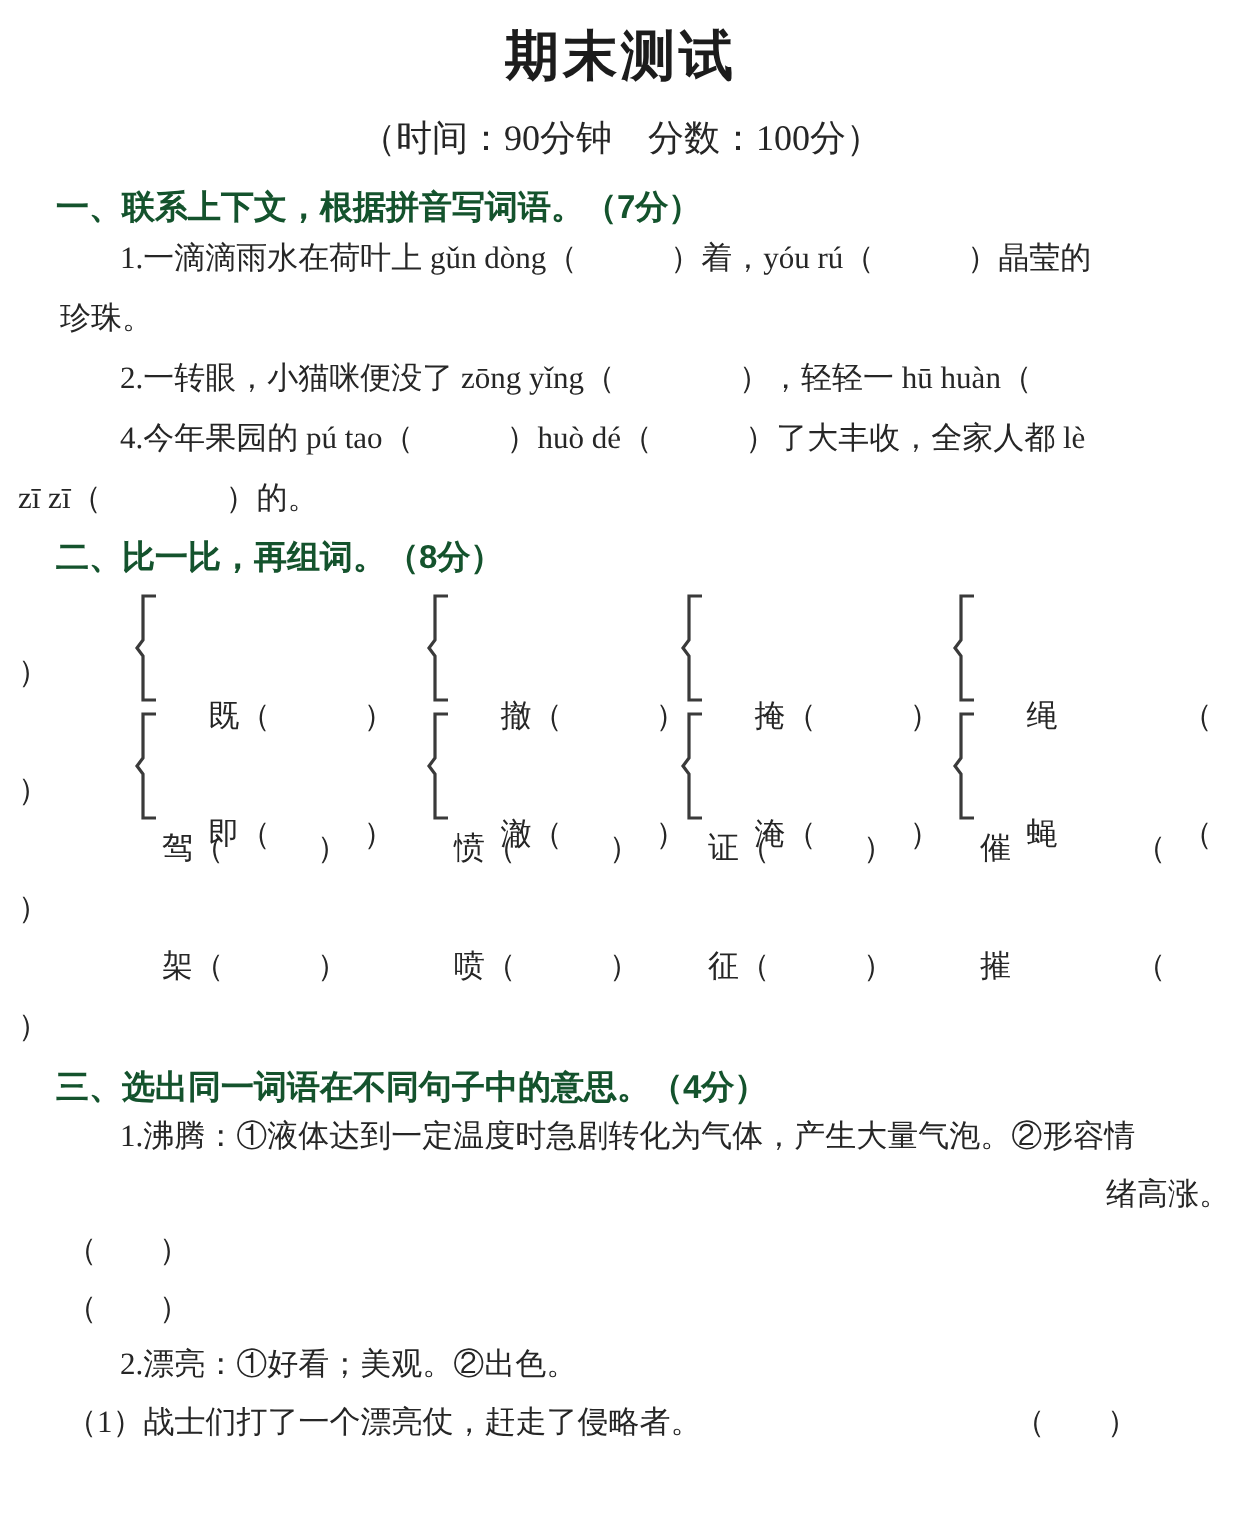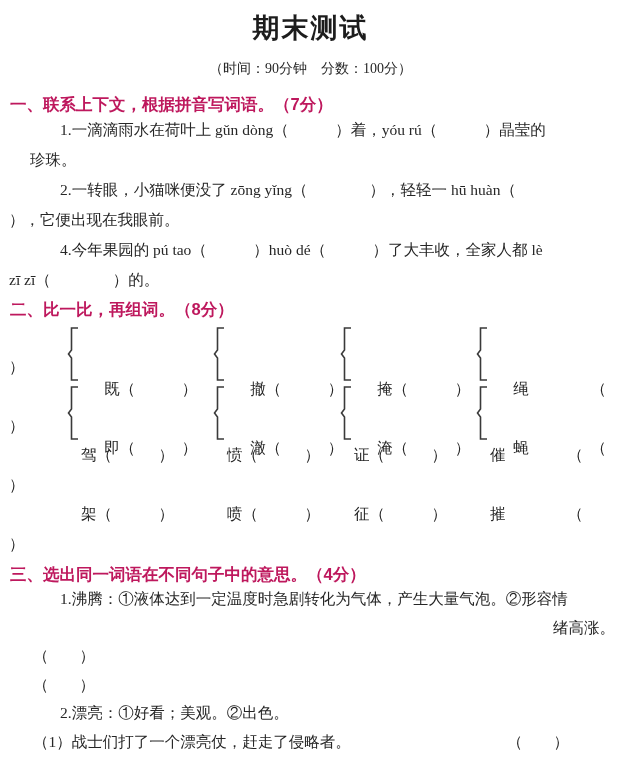--- a/index.html
+++ b/index.html
@@ -9,26 +9,26 @@
     font-family:"Liberation Serif","DejaVu Serif",serif;
     font-size:15.5px;
   }
   .page { box-sizing:border-box; width:621px; height:650px; padding:10px 6px 0 6px; }
 
   .title {
     text-align:center; line-height:36px;
     font-family:"Liberation Sans","DejaVu Sans",sans-serif;
     font-weight:bold; font-size:27px; letter-spacing:2px; color:#1c1c1c;
   }
-  .subtitle { text-align:center; margin-top:13px; line-height:20px; font-size:14px; }
+  .subtitle { text-align:center; margin-top:13px; line-height:20px; font-size:18px; }
 
   .sec-heading {
     font-family:"Liberation Sans","DejaVu Sans",sans-serif;
     font-weight:bold; font-size:16.5px; line-height:22px;
-    margin-left:4px; color:#be185d;
+    margin-left:22px; color:#14532d;
   }
   .h1 { margin-top:14px; }
   .h2 { margin-top:3px; }
   .h3 { margin-top:3px; }
 
   .line { line-height:30px; white-space:pre-wrap; }
   .ind-num { padding-left:54px; }
   .ind-sm  { padding-left:24px; }
   .ind-0   { padding-left:3px; }
   .ind-def { padding-left:70px;text-align:right; }
@@ -52,21 +52,20 @@
 
 <div class="page">
 
   <div class="title">期末测试</div>
   <div class="subtitle">（时间：90分钟　分数：100分）</div>
 
   <div class="sec-heading h1">一、联系上下文，根据拼音写词语。（7分）</div>
   <div class="line ind-num">1.一滴滴雨水在荷叶上 gǔn dòng（　　　）着，yóu rú（　　　）晶莹的</div>
   <div class="line ind-sm">珍珠。</div>
   <div class="line ind-num">2.一转眼，小猫咪便没了 zōng yǐng（　　　　），轻轻一 hū huàn（</div>
-  <div class="line ind-0">），它便出现在我眼前。</div>
   <div class="line ind-num">4.今年果园的 pú tao（　　　）huò dé（　　　）了大丰收，全家人都 lè</div>
   <div class="line ind-0">zī zī（　　　　）的。</div>
 
   <div class="sec-heading h2">二、比一比，再组词。（8分）</div>
 
   <div class="zu-row first">
     <div class="zc zc1">
       <svg class="brace" width="12" height="54" viewBox="0 0 12 54">
           <path d="M11 1 H4.5 V23 L1.5 27 L4.5 31 V53 H11" fill="none" stroke="#3a3a3a" stroke-width="1.6"></path>
         </svg>

